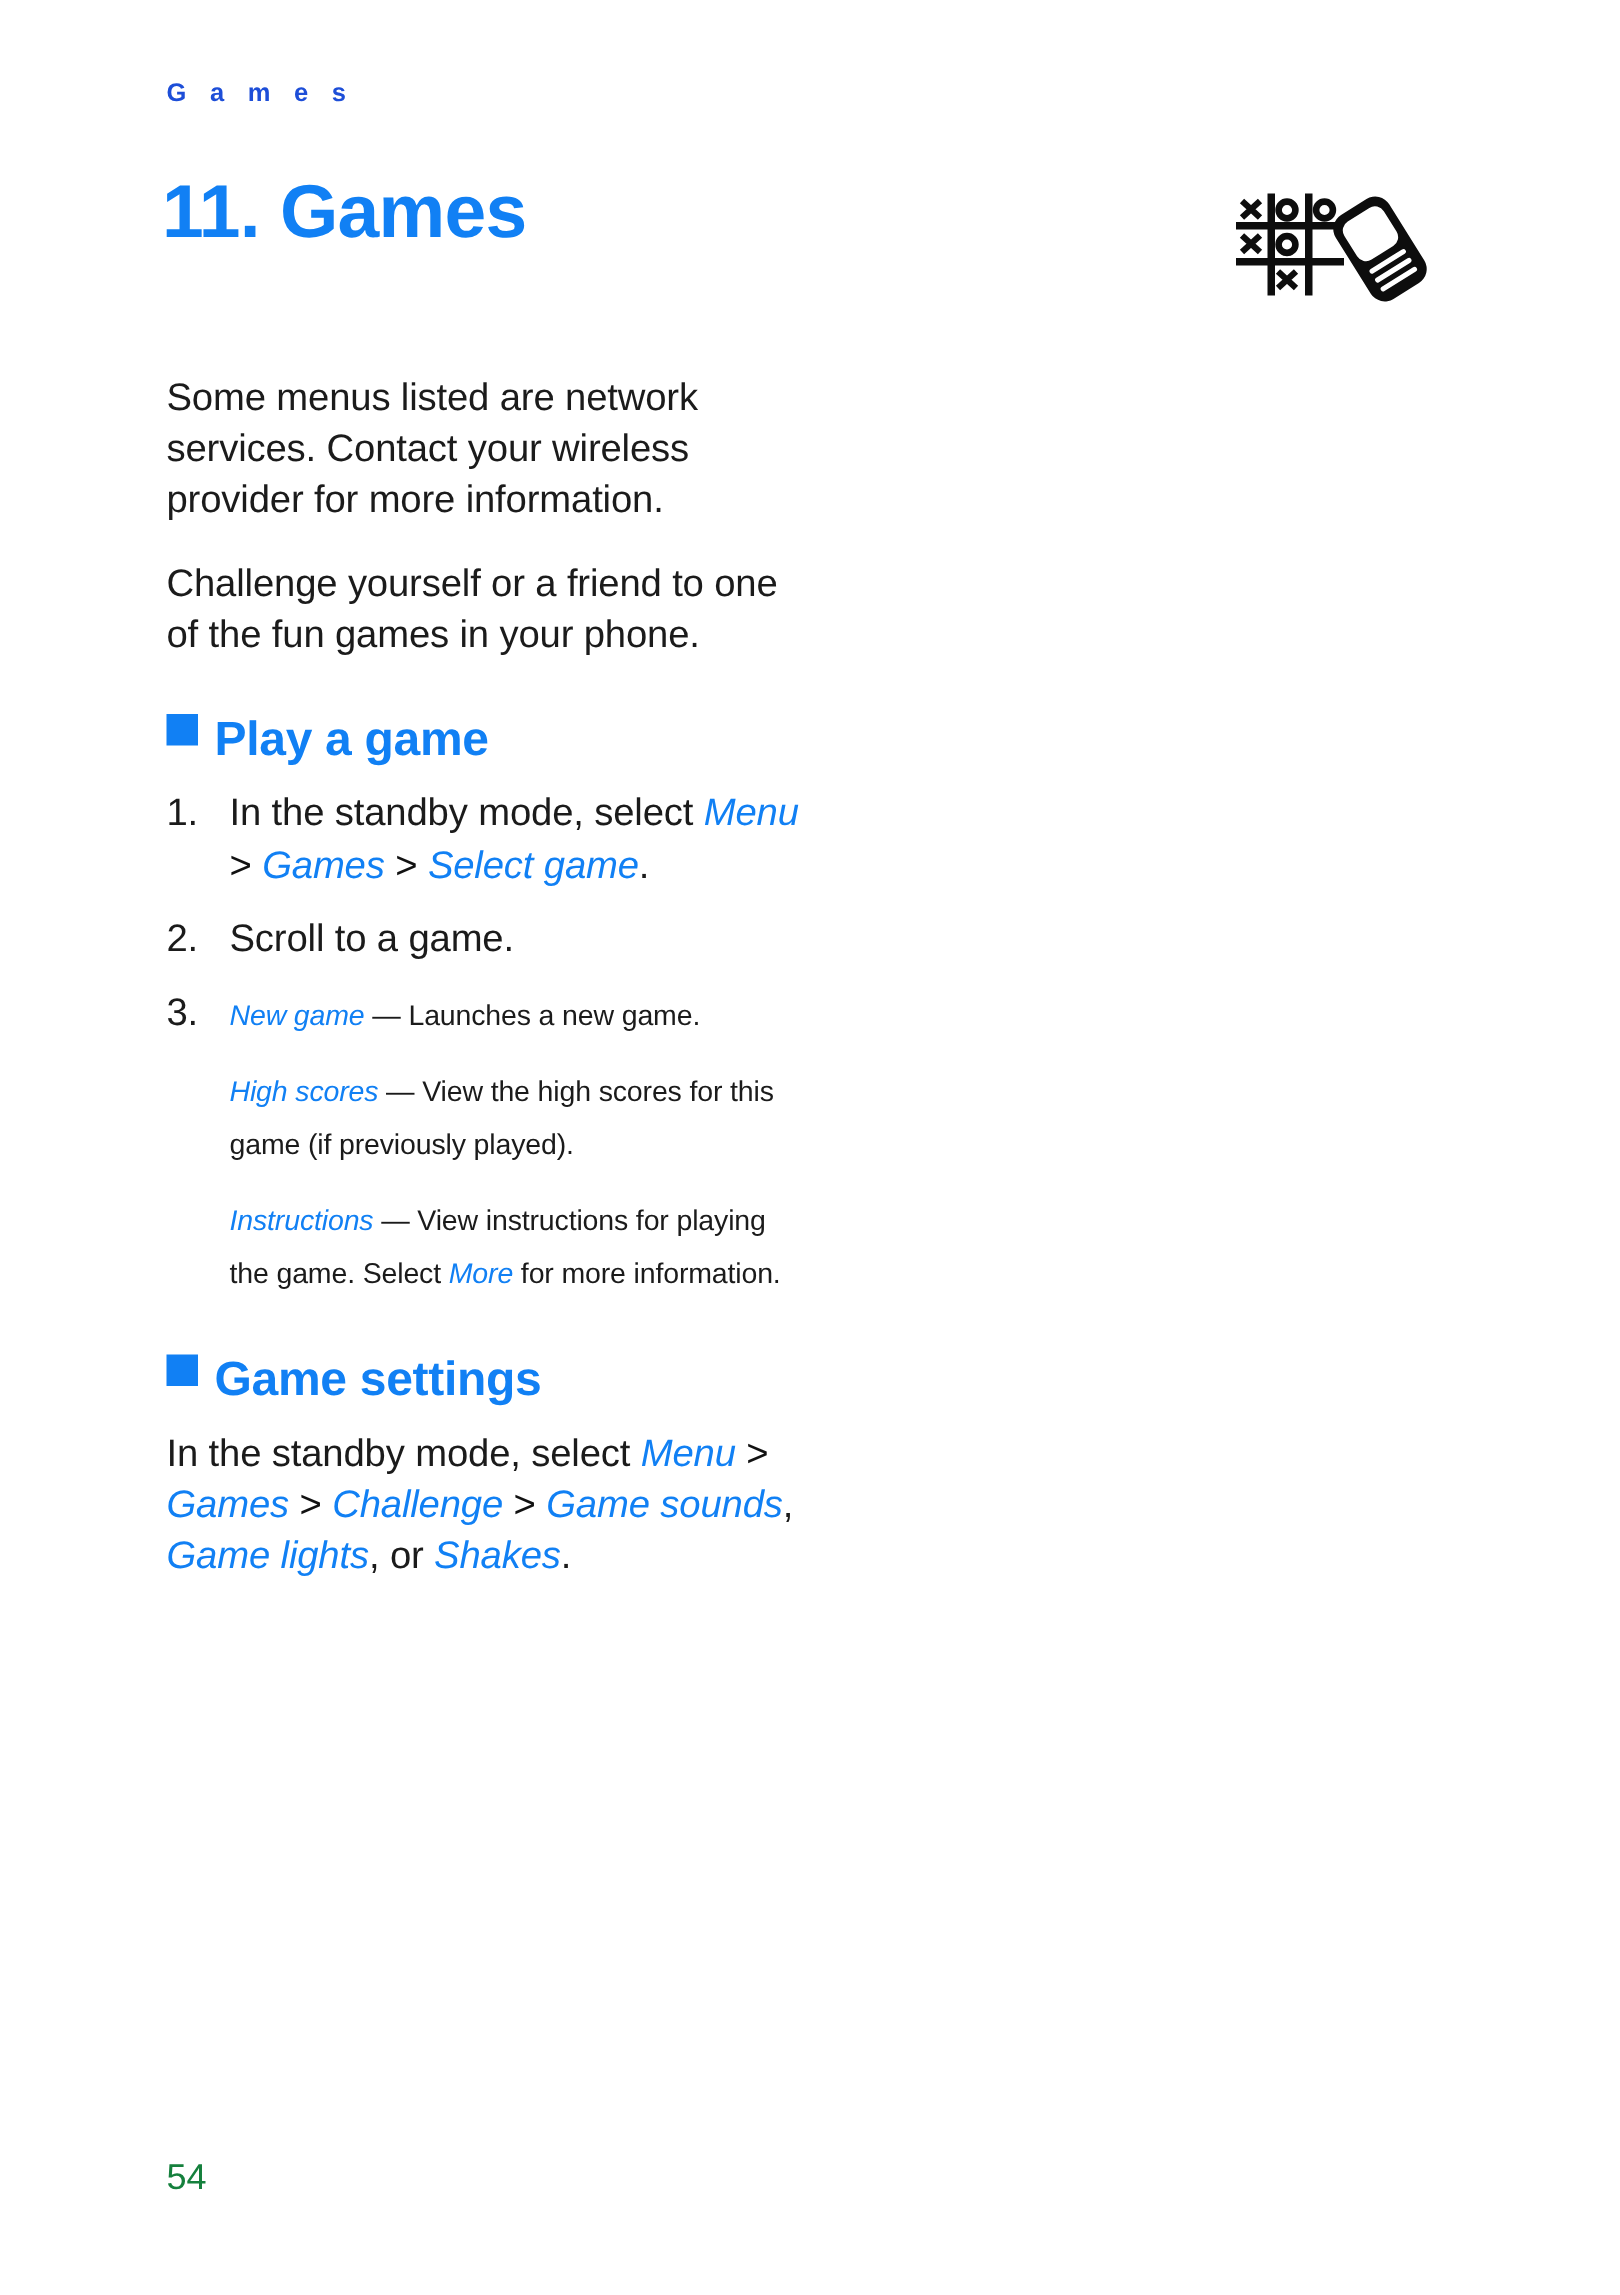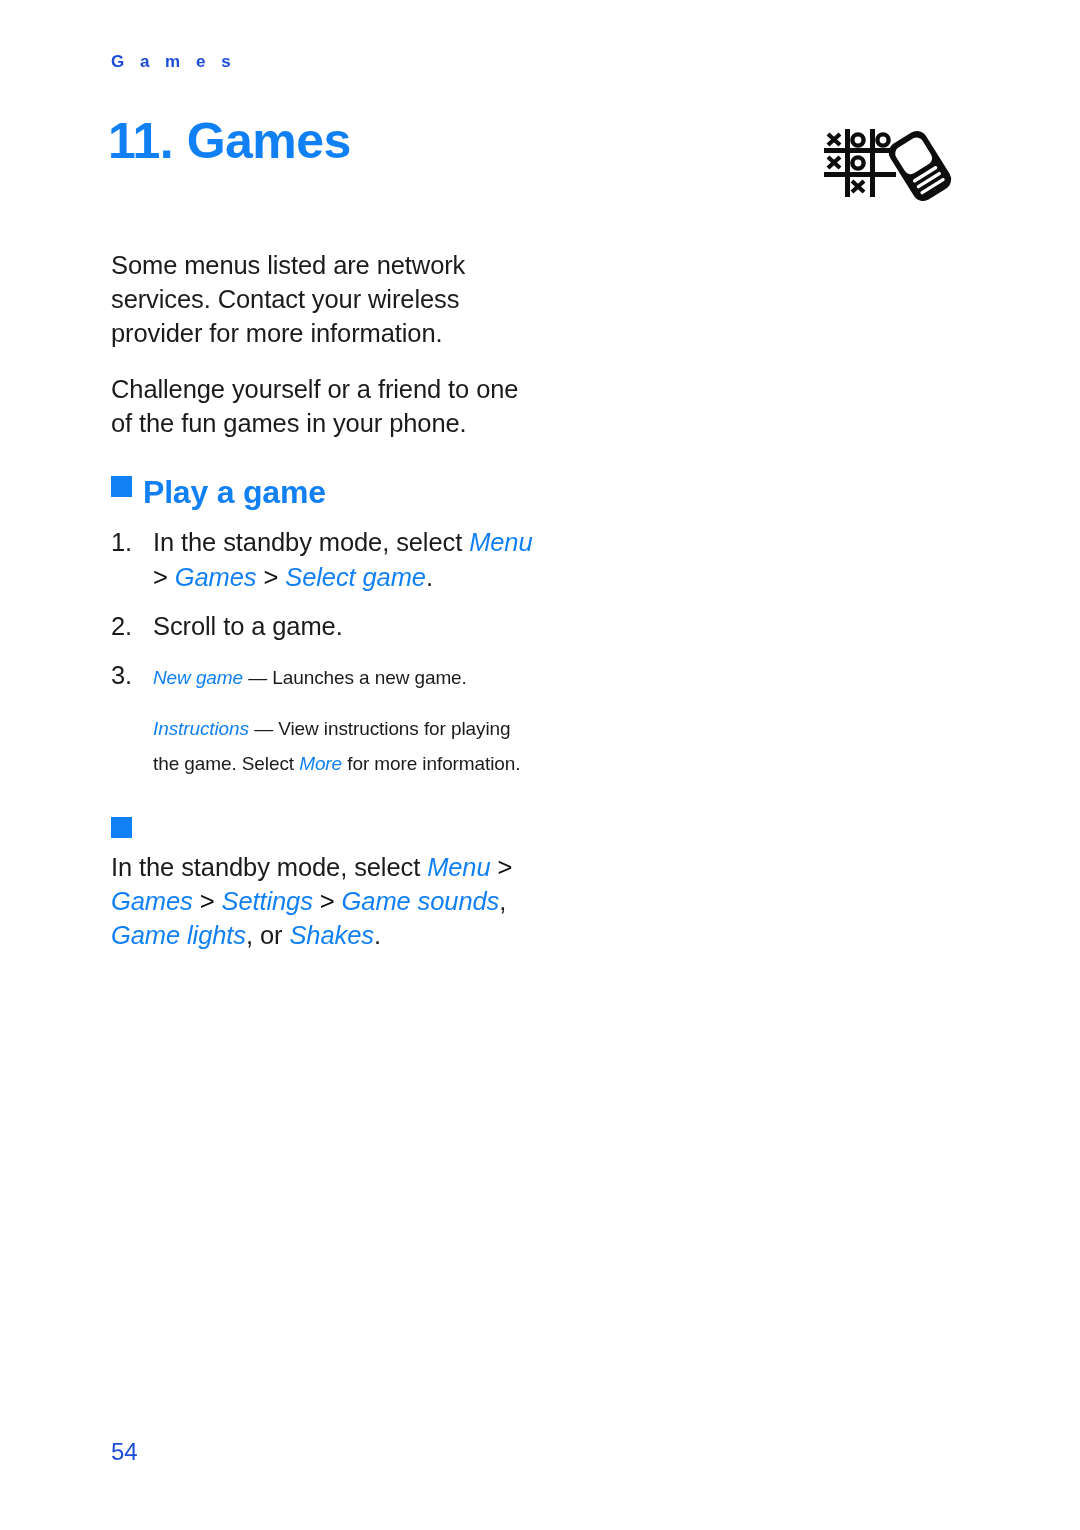--- a/index.html
+++ b/index.html
@@ -135,21 +135,21 @@
     color: #111111;
     font-style: normal;
   }
 
   
   .page-number {
     position: absolute;
     left: 111px;
     top: 1438px;
     font-size: 24px;
-    color: #1d4ed8;
+    color: #15803d;
   }
 </style>
 </head>
 <body>
 
 <div class="page">
 
   <div class="running-head">G a m e s</div>
 
   <div class="chapter-title">11. Games</div>
@@ -209,26 +209,28 @@
         <span class="num">2.</span><span>Scroll to a game.</span>
       </li>
 
       <li>
         <span class="num">3.</span>
       </li>
     </ol>
 
     <p class="option"><span class="ui">New game</span><span> — </span><span>Launches a new game.</span></p>
 
+    <p class="option"><span class="ui">High scores</span><span> — </span><span>View the high scores for this game (if previously played).</span></p>
 
     <p class="option"><span class="ui">Instructions</span><span> — </span><span>View instructions for playing the game. Select </span><span class="ui">More</span><span> for more information.</span></p>
 
     <div class="section-head">
       <span class="sq-bullet"></span>
+      <span class="head-text">Game settings</span>
     </div>
 
-    <p class="body"><span>In the standby mode, select </span><span class="ui">Menu</span><span class="sep"> &gt; </span><span class="ui">Games</span><span class="sep"> &gt; </span><span class="ui">Settings</span><span class="sep"> &gt; </span><span class="ui">Game sounds</span><span>, </span><span class="ui">Game lights</span><span>, or </span><span class="ui">Shakes</span><span>.</span></p>
+    <p class="body"><span>In the standby mode, select </span><span class="ui">Menu</span><span class="sep"> &gt; </span><span class="ui">Games</span><span class="sep"> &gt; </span><span class="ui">Challenge</span><span class="sep"> &gt; </span><span class="ui">Game sounds</span><span>, </span><span class="ui">Game lights</span><span>, or </span><span class="ui">Shakes</span><span>.</span></p>
 
   </div>
 
   <div class="page-number">54</div>
 
 </div>
 
 </body></html>

